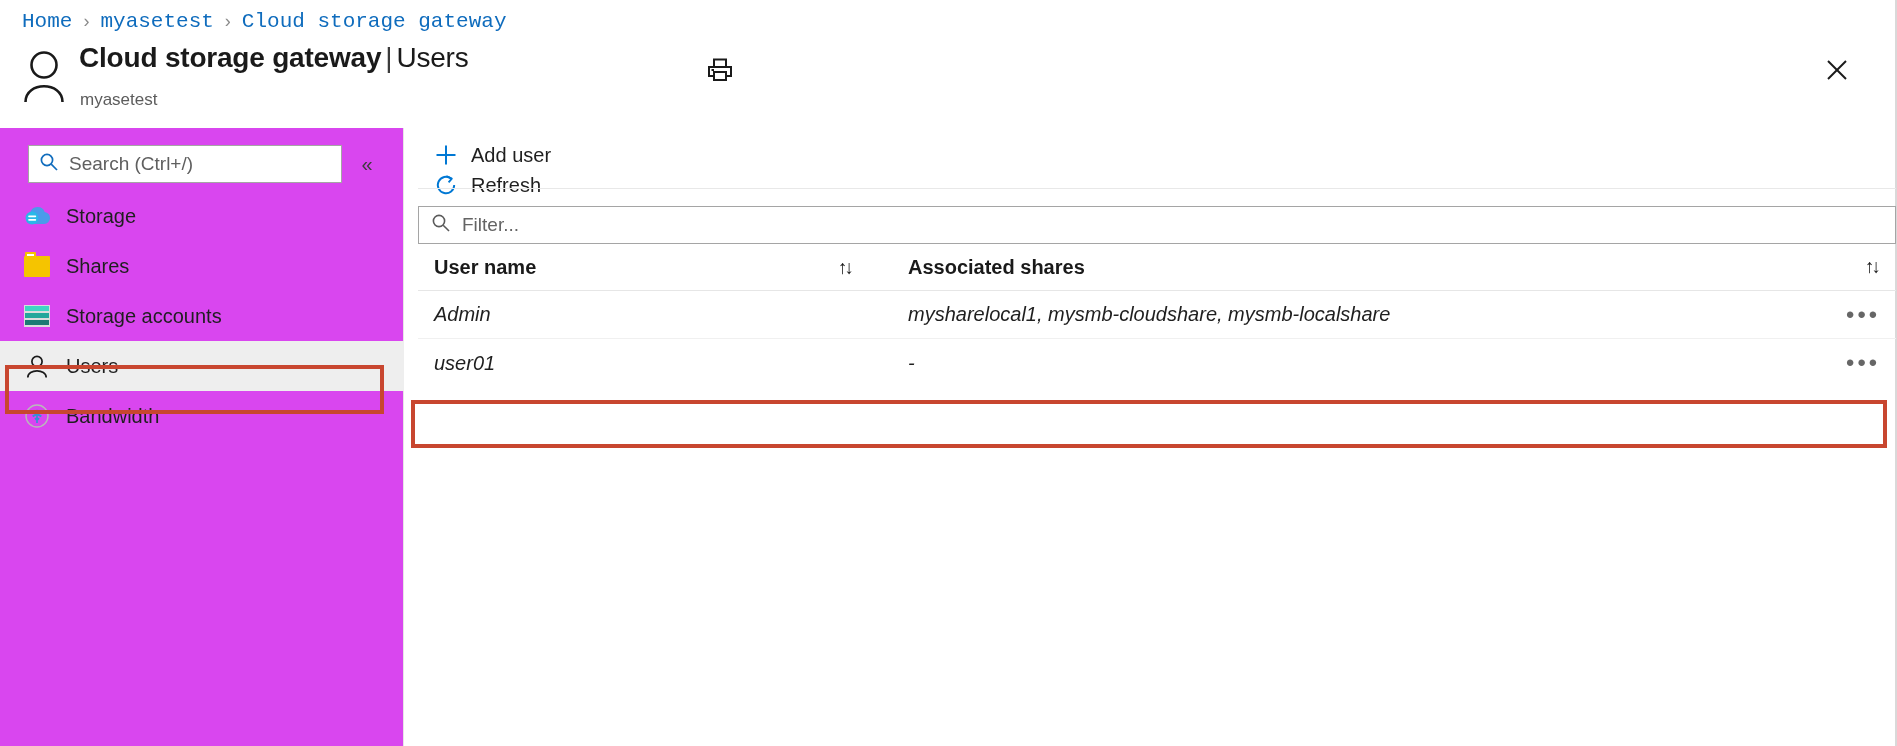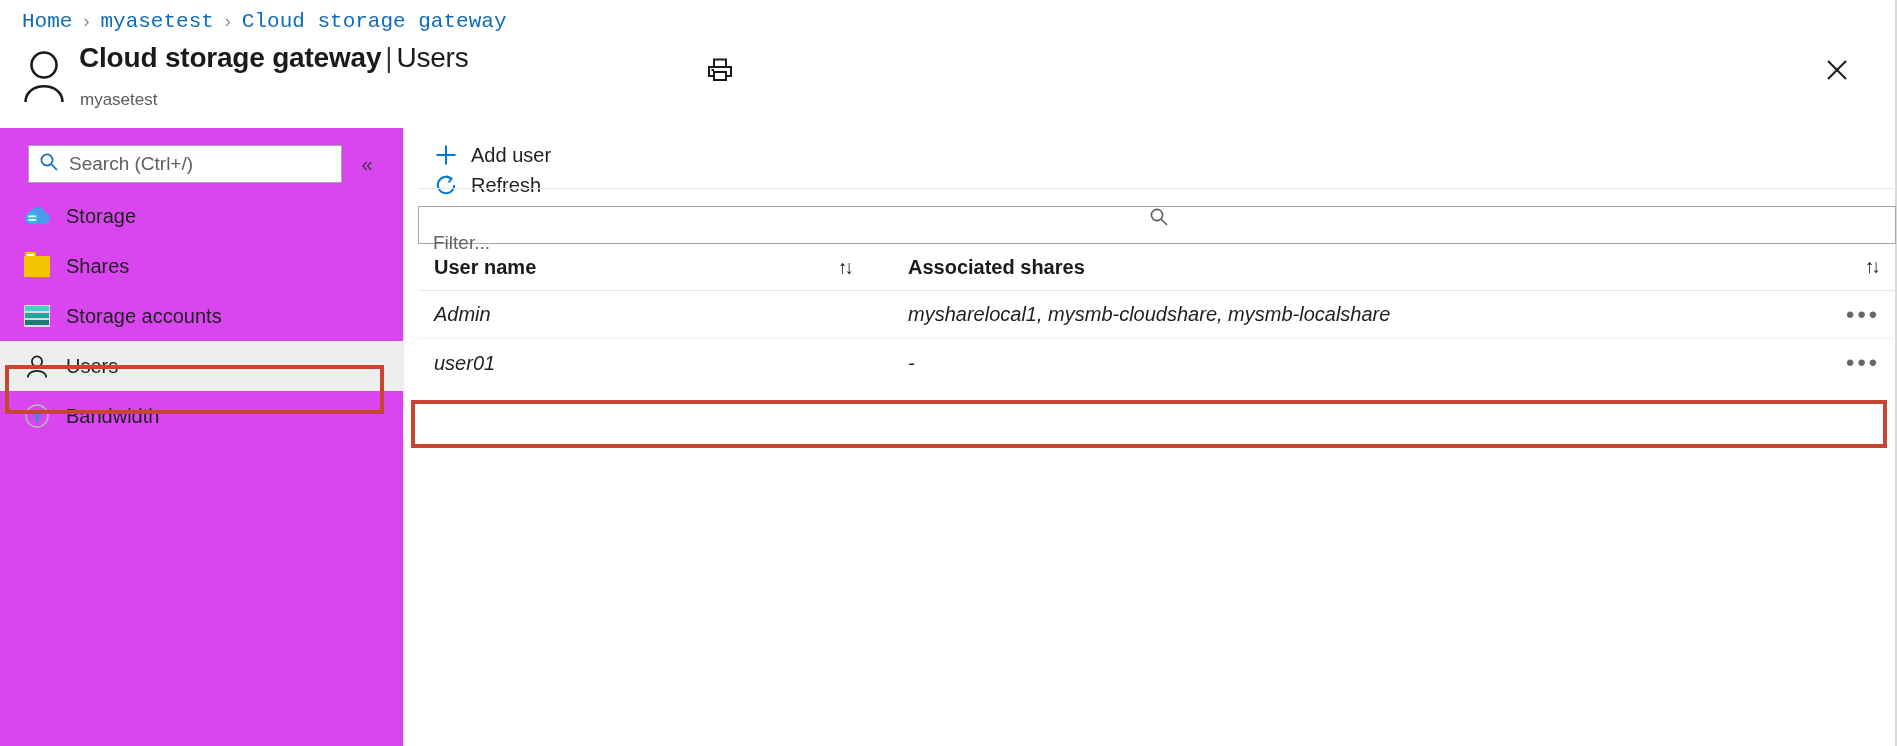--- a/index.html
+++ b/index.html
@@ -265,21 +265,20 @@
     position: absolute;
     left: 14px;
     top: 78px;
     width: 1478px;
     height: 38px;
     border: 1px solid #a5a5a5;
     display: flex;
     align-items: center;
     padding-left: 12px;
     background: #fff;
-    flex-direction: column;
   }
   .filter-wrap .mag { margin-right: 9px; }
   .filter-input {
     border: 0; outline: 0; background: transparent;
     font-family: inherit; font-size: 19px; color: #333; width: 100%;
   }
   .filter-input::placeholder { color: #646464; opacity: 1; }
 
   .grid {
     position: absolute;

